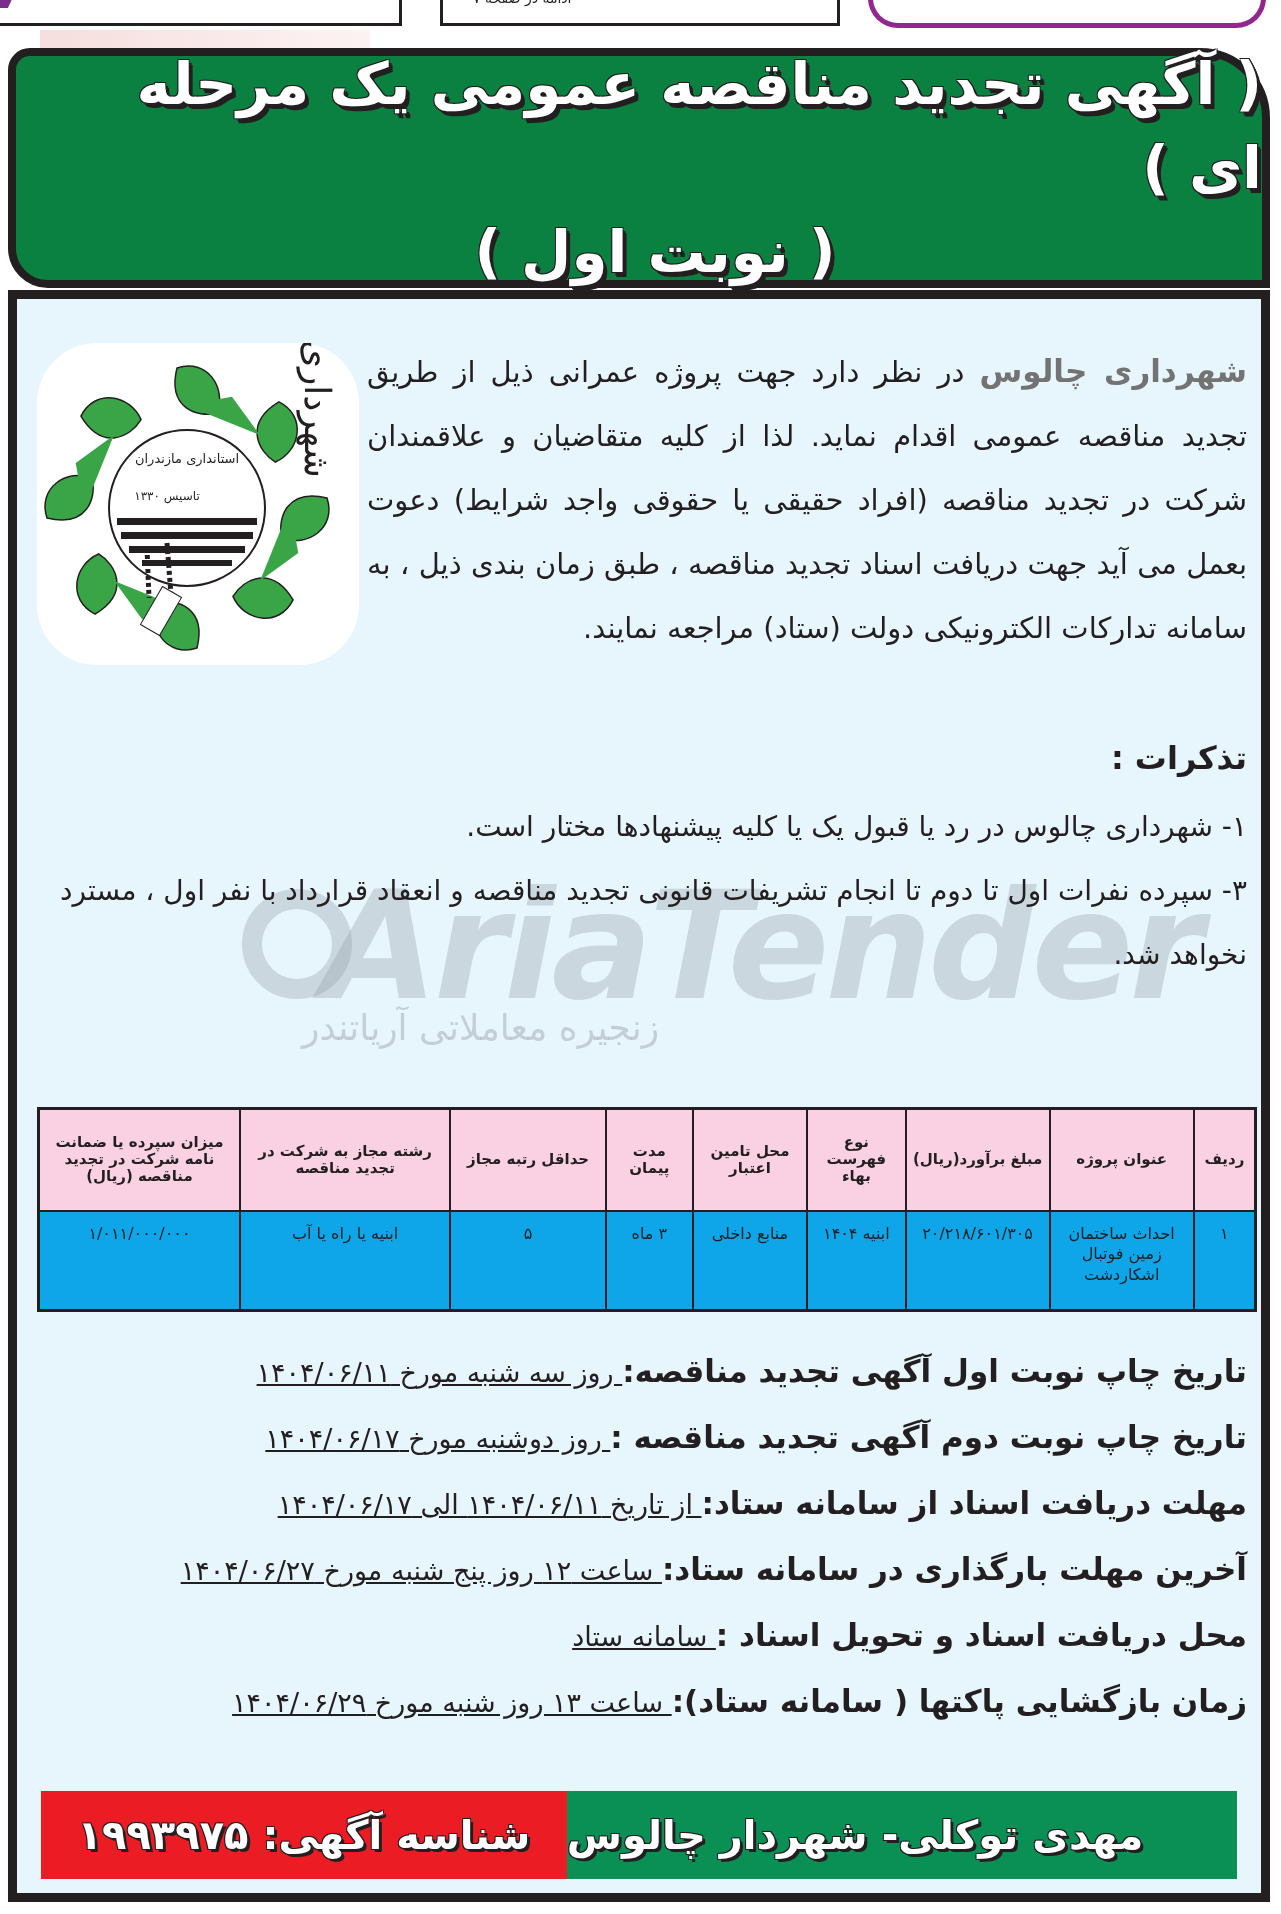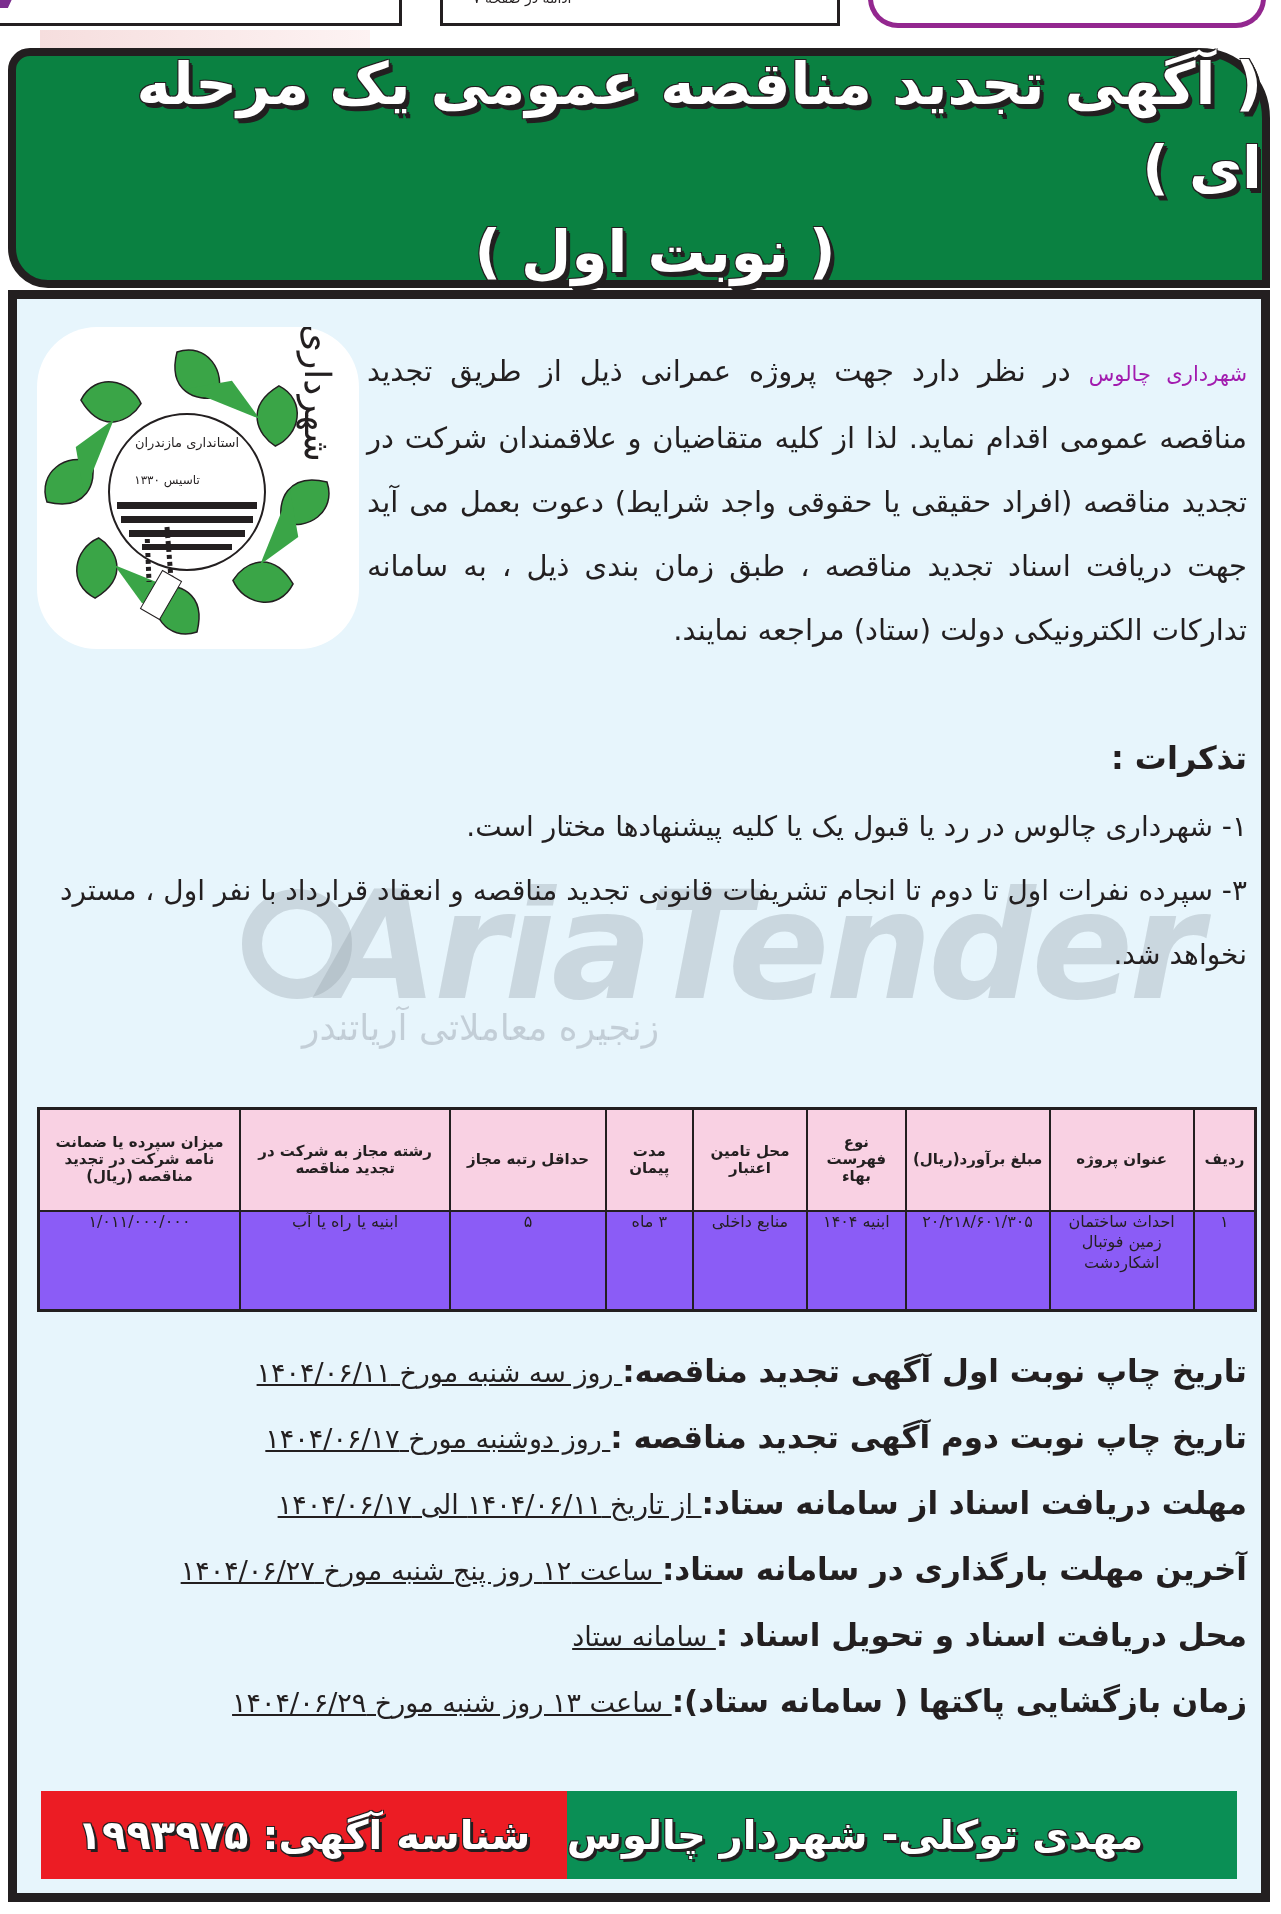--- a/index.html
+++ b/index.html
@@ -27,47 +27,47 @@
       text-shadow: 3px 3px 0 #231f20, -1px -1px 0 #231f20, 1px -1px 0 #231f20, -1px 1px 0 #231f20, 4px 5px 0 #231f20;
       padding-left: 32px;
     }
 
     
     .main {
       position: absolute; left: 8px; top: 290px; width: 1262px; height: 1612px;
       background: #e7f5fc; border: 9px solid #231f20;
     }
     .logo-wrap {
-      position: absolute; left: 20px; top: 28px; width: 322px; height: 322px;
+      position: absolute; left: 20px; top: 44px; width: 322px; height: 322px;
       background: #fff; border-radius: 60px; padding-left: 12px;
     }
     .intro {
       position: absolute; right: 14px; top: 40px; width: 880px;
       font-size: 29px; line-height: 64px; text-align: justify; text-align-last: right;
     }
-    .intro .org { color: #a21caf; font-weight: normal; font-size: 21px; }
+    .intro .org { color: #737373; font-weight: bold; font-size: 31px; }
     .notes-title { position: absolute; right: 14px; top: 440px; font-size: 32px; font-weight: bold; }
     .notes { position: absolute; right: 14px; top: 496px; width: 1220px; }
     .note { font-size: 28px; line-height: 64px; text-align: right; }
 
     .watermark {
       position: absolute; left: 225px; top: 560px; width: 740px; height: 200px; pointer-events: none;
     }
     .watermark .big { position: absolute; left: 80px; top: 0; font-size: 150px; font-weight: bold; color: rgba(150,160,170,0.35); letter-spacing: -4px; font-style: italic; direction: ltr; }
     .watermark .small { position: absolute; left: 60px; top: 148px; font-size: 36px; color: rgba(150,160,170,0.45); letter-spacing: 18px; }
     .watermark .ring { position: absolute; left: 0; top: 30px; width: 110px; height: 110px; border: 20px solid rgba(150,160,170,0.35); border-radius: 50%; }
 
     
     .tender-table {
       position: absolute; left: 20px; top: 808px; width: 1220px; border-collapse: collapse;
       border: 3px solid #231f20;
     }
     .tender-table th, .tender-table td { border: 2px solid #231f20; text-align: center; vertical-align: middle; }
     .tender-table th { background: #f9d1e3; font-size: 15px; font-weight: bold; height: 102px; line-height: 1.15; padding: 20px 4px; }
-    .tender-table td { background: #8b5cf6; font-size: 16px; height: 100px; vertical-align: top; line-height: 1.3; }
+    .tender-table td { background: #0ea5e9; font-size: 16px; height: 100px; vertical-align: top; padding-top: 12px; line-height: 1.3; }
 
     
     .schedule { position: absolute; right: 14px; top: 1040px; width: 1220px; }
     .sched-row { font-size: 28px; line-height: 64px; text-align: right; white-space: nowrap; }
     .sched-row .label { font-weight: bold; font-size: 31px; }
     .sched-row .value { font-size: 27px; text-decoration: underline; }
 
     
     .footer-green {
       position: absolute; right: 24px; top: 1492px; width: 764px; height: 88px;

